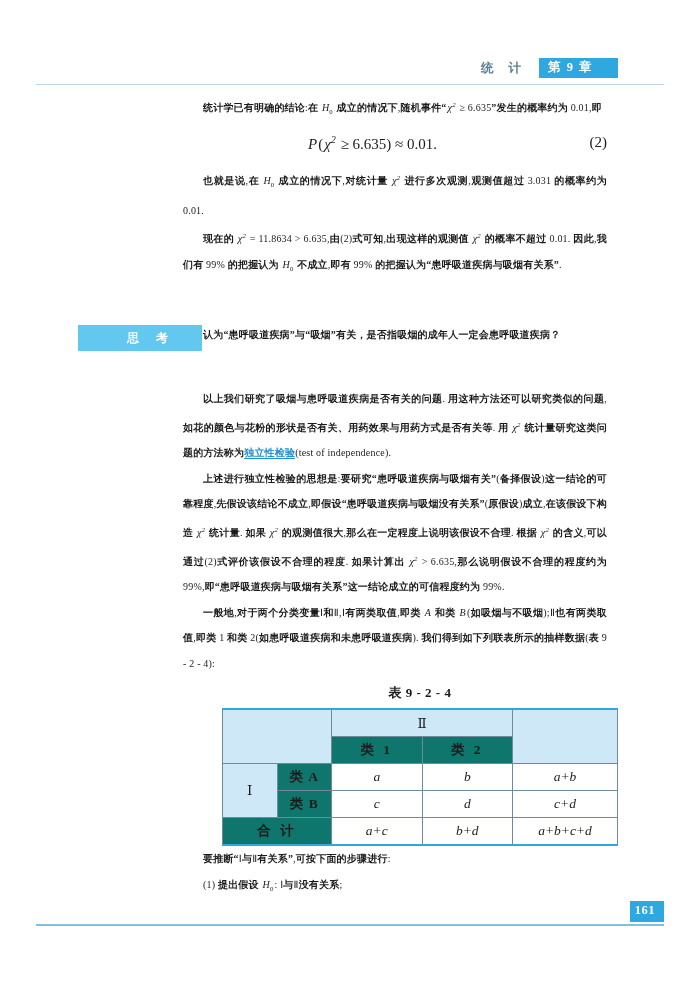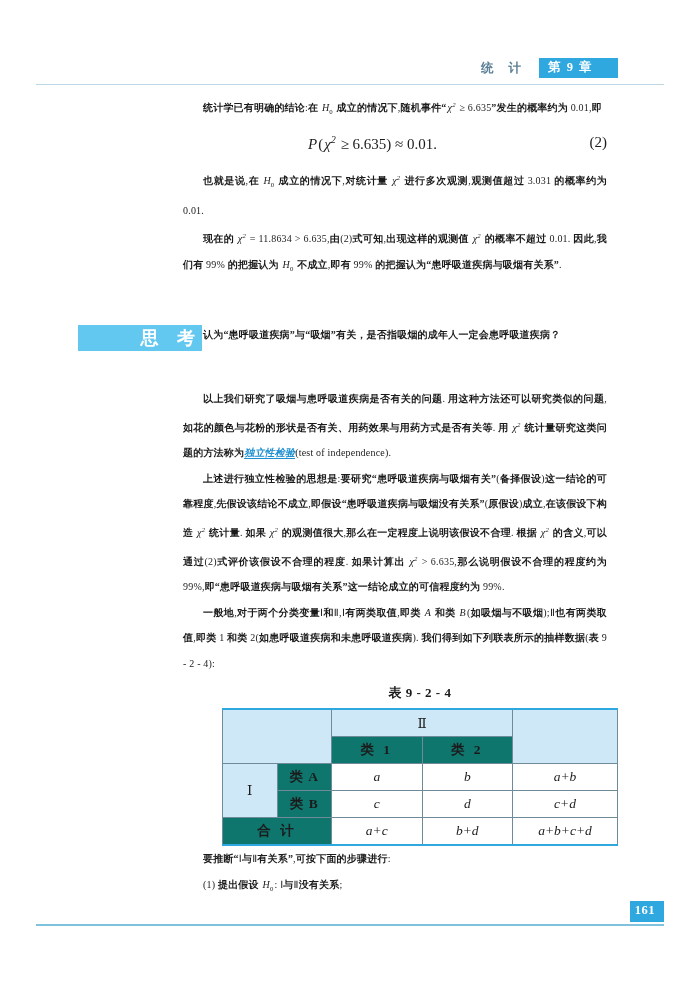--- a/index.html
+++ b/index.html
@@ -114,43 +114,42 @@
 
   
   .think-band {
     position: absolute;
     left: 78px;
     top: 325px;
     width: 124px;
     height: 26px;
     background: #62c8f0;
     color: #ffffff;
-    font-size: 18px;
+    font-size: 12px;
     font-weight: bold;
     letter-spacing: 7px;
     display: flex;
     align-items: center;
     justify-content: flex-end;
-    padding-right: 0;
+    padding-right: 27px;
     box-sizing: border-box;
     text-align: right;
   }
   .think-text {
     position: absolute;
     left: 183px;
     top: 322px;
     width: 424px;
   }
 
   
   .keyword {
     color: #1f8fd0;
     border-bottom: 1.4px solid #1f8fd0;
     padding-bottom: 0px;
-    font-style: italic;
   }
 
   
   .table-caption {
     text-align: center;
     font-size: 13px;
     font-weight: bold;
     margin: 0 0 6px 0;
     letter-spacing: 0.5px;
   }

